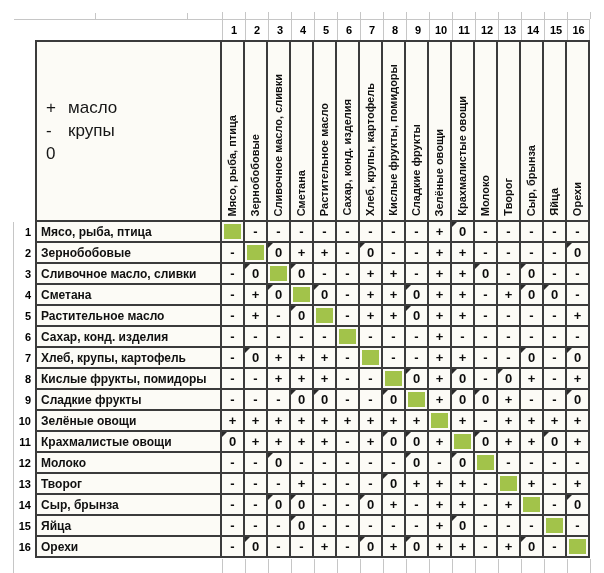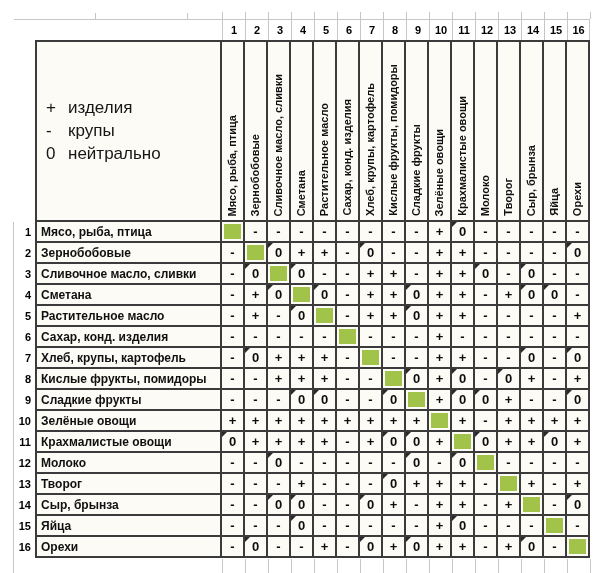--- a/index.html
+++ b/index.html
@@ -121,29 +121,28 @@
       <div class="rnum">13</div>
       <div class="rnum">14</div>
       <div class="rnum">15</div>
       <div class="rnum">16</div>
     </div>
 
   <div class="matrix-table" id="matrixTable">
     <div class="legend-cell">
       <div class="legend-line">
         <span class="legend-sym">+</span>
-        <span>изделия</span>
+        <span>масло</span>
       </div>
       <div class="legend-line">
         <span class="legend-sym">-</span>
         <span>крупы</span>
       </div>
       <div class="legend-line">
         <span class="legend-sym">0</span>
-        <span>нейтрально</span>
       </div>
     </div>
 
   <div class="col-header">
         <span>Мясо, рыба, птица</span>
       </div>
       <div class="col-header">
         <span>Зернобобовые</span>
       </div>
       <div class="col-header">

